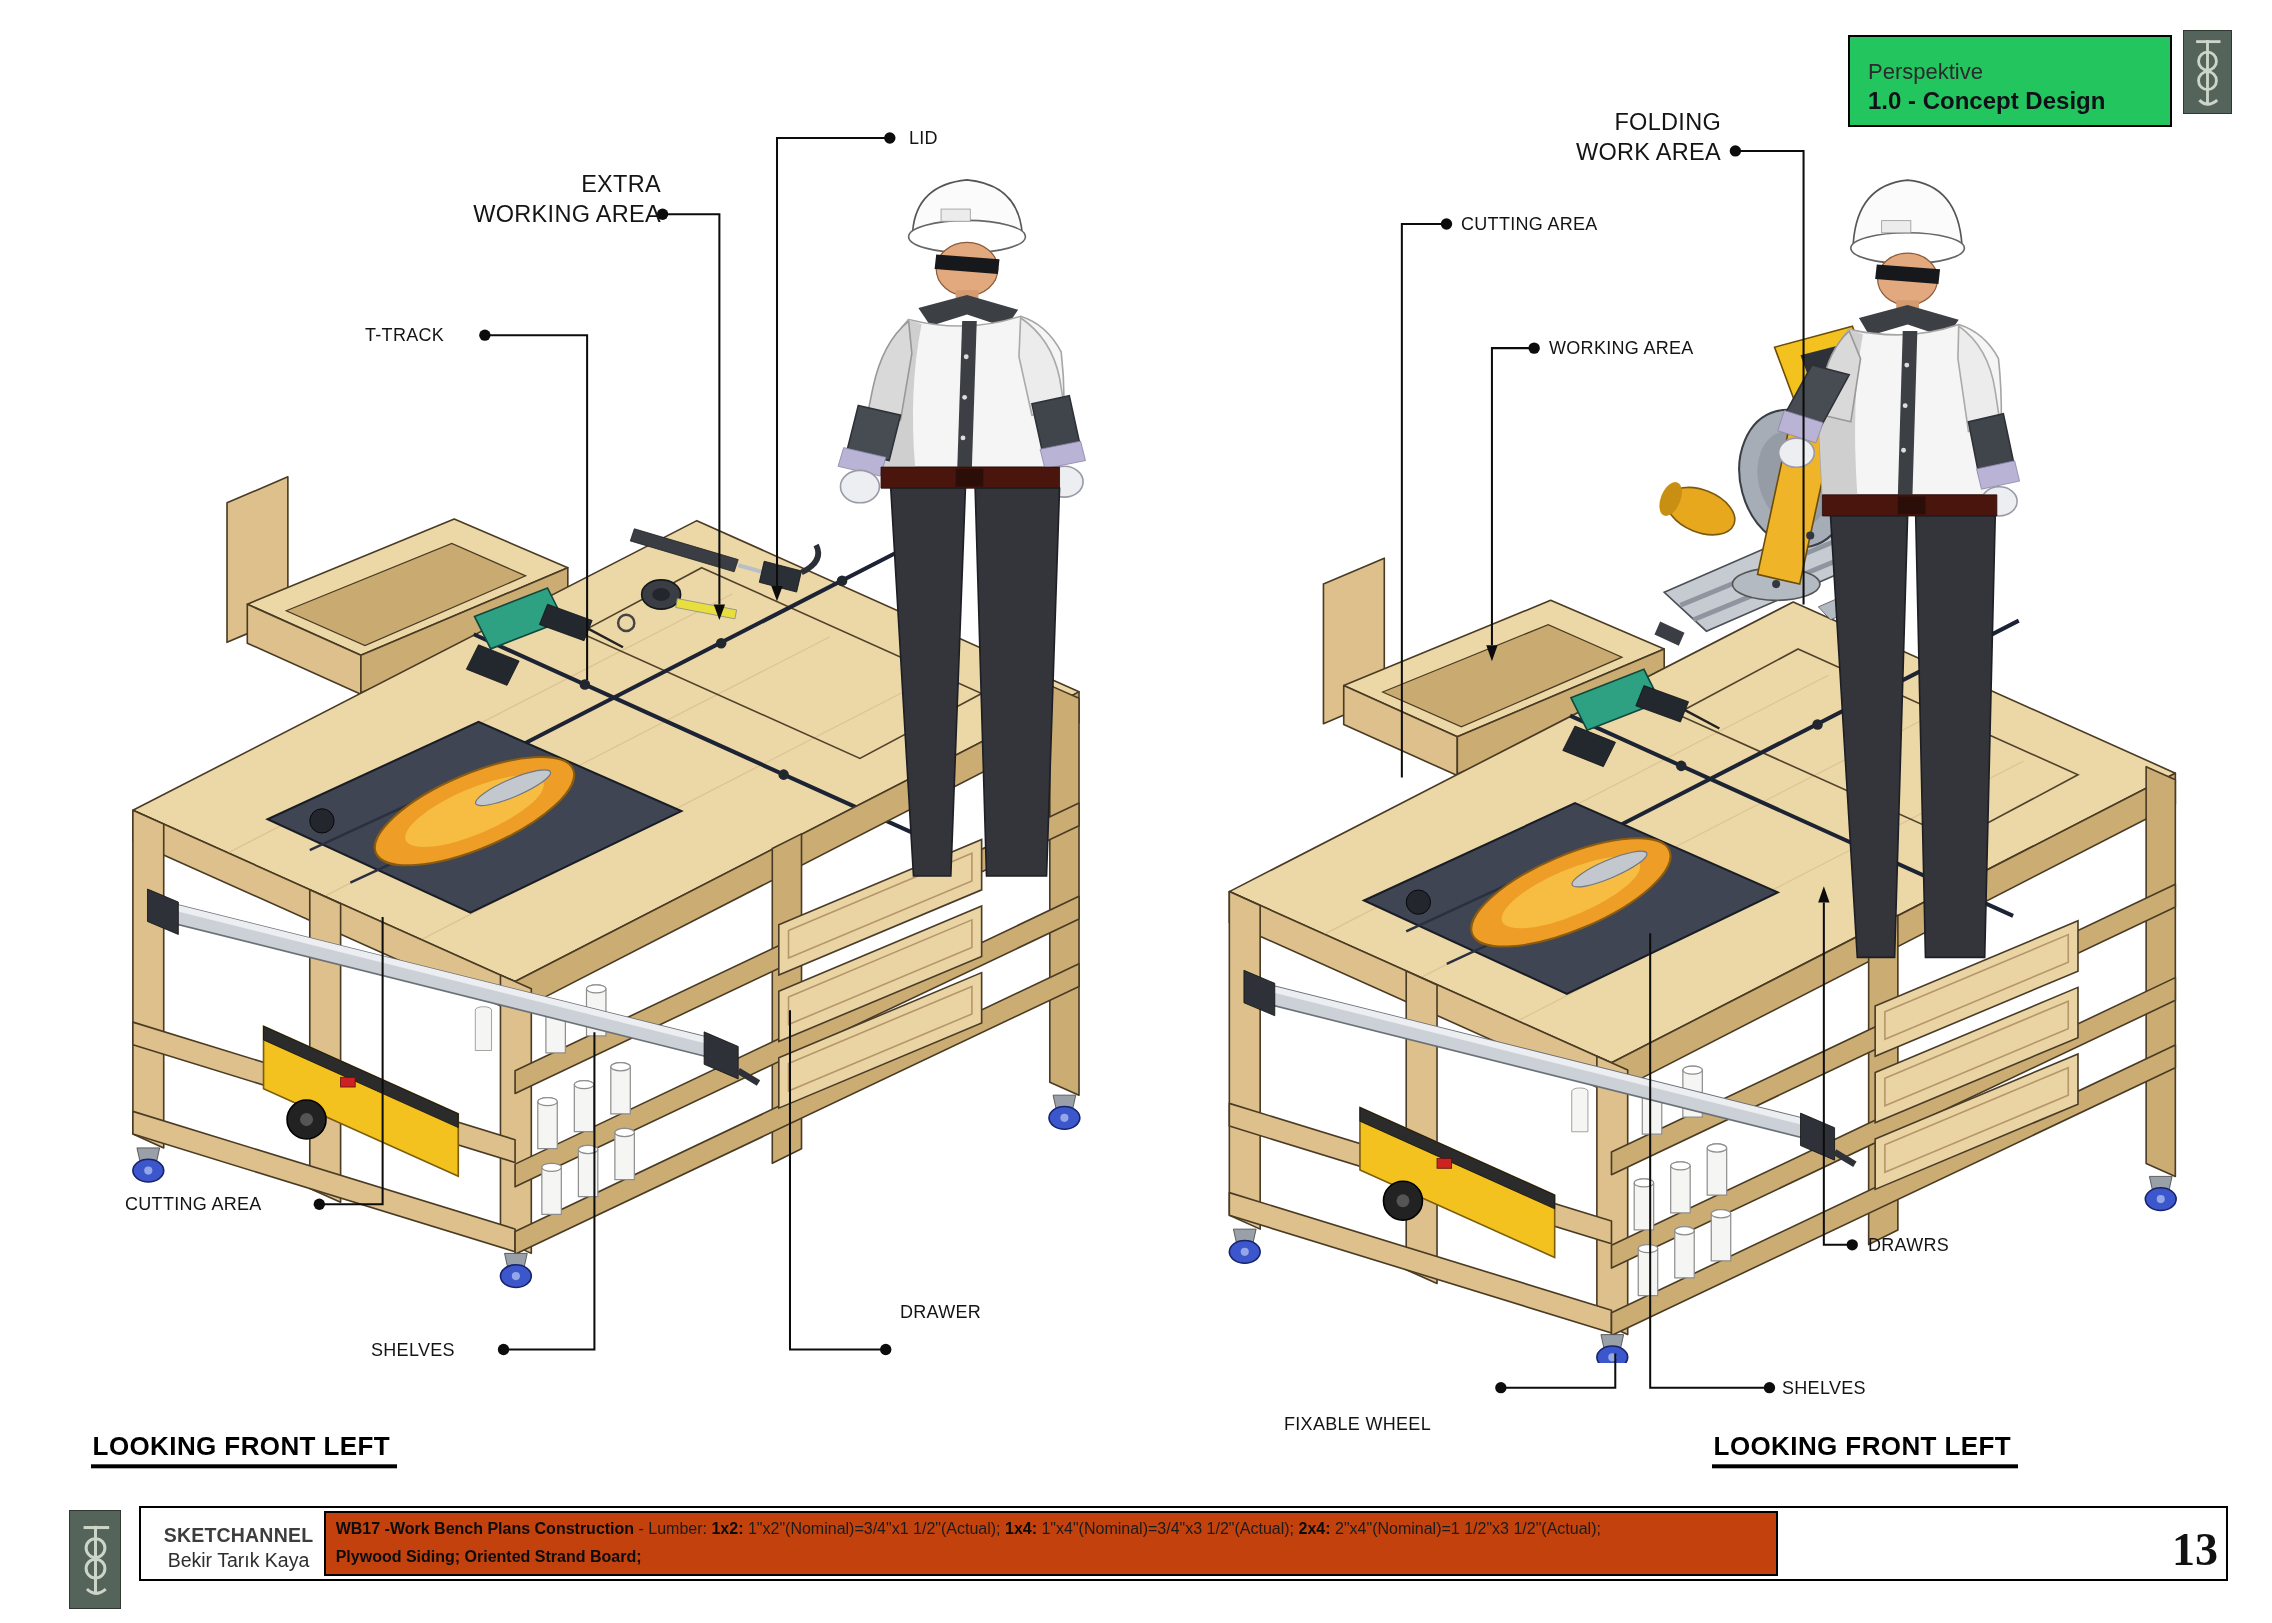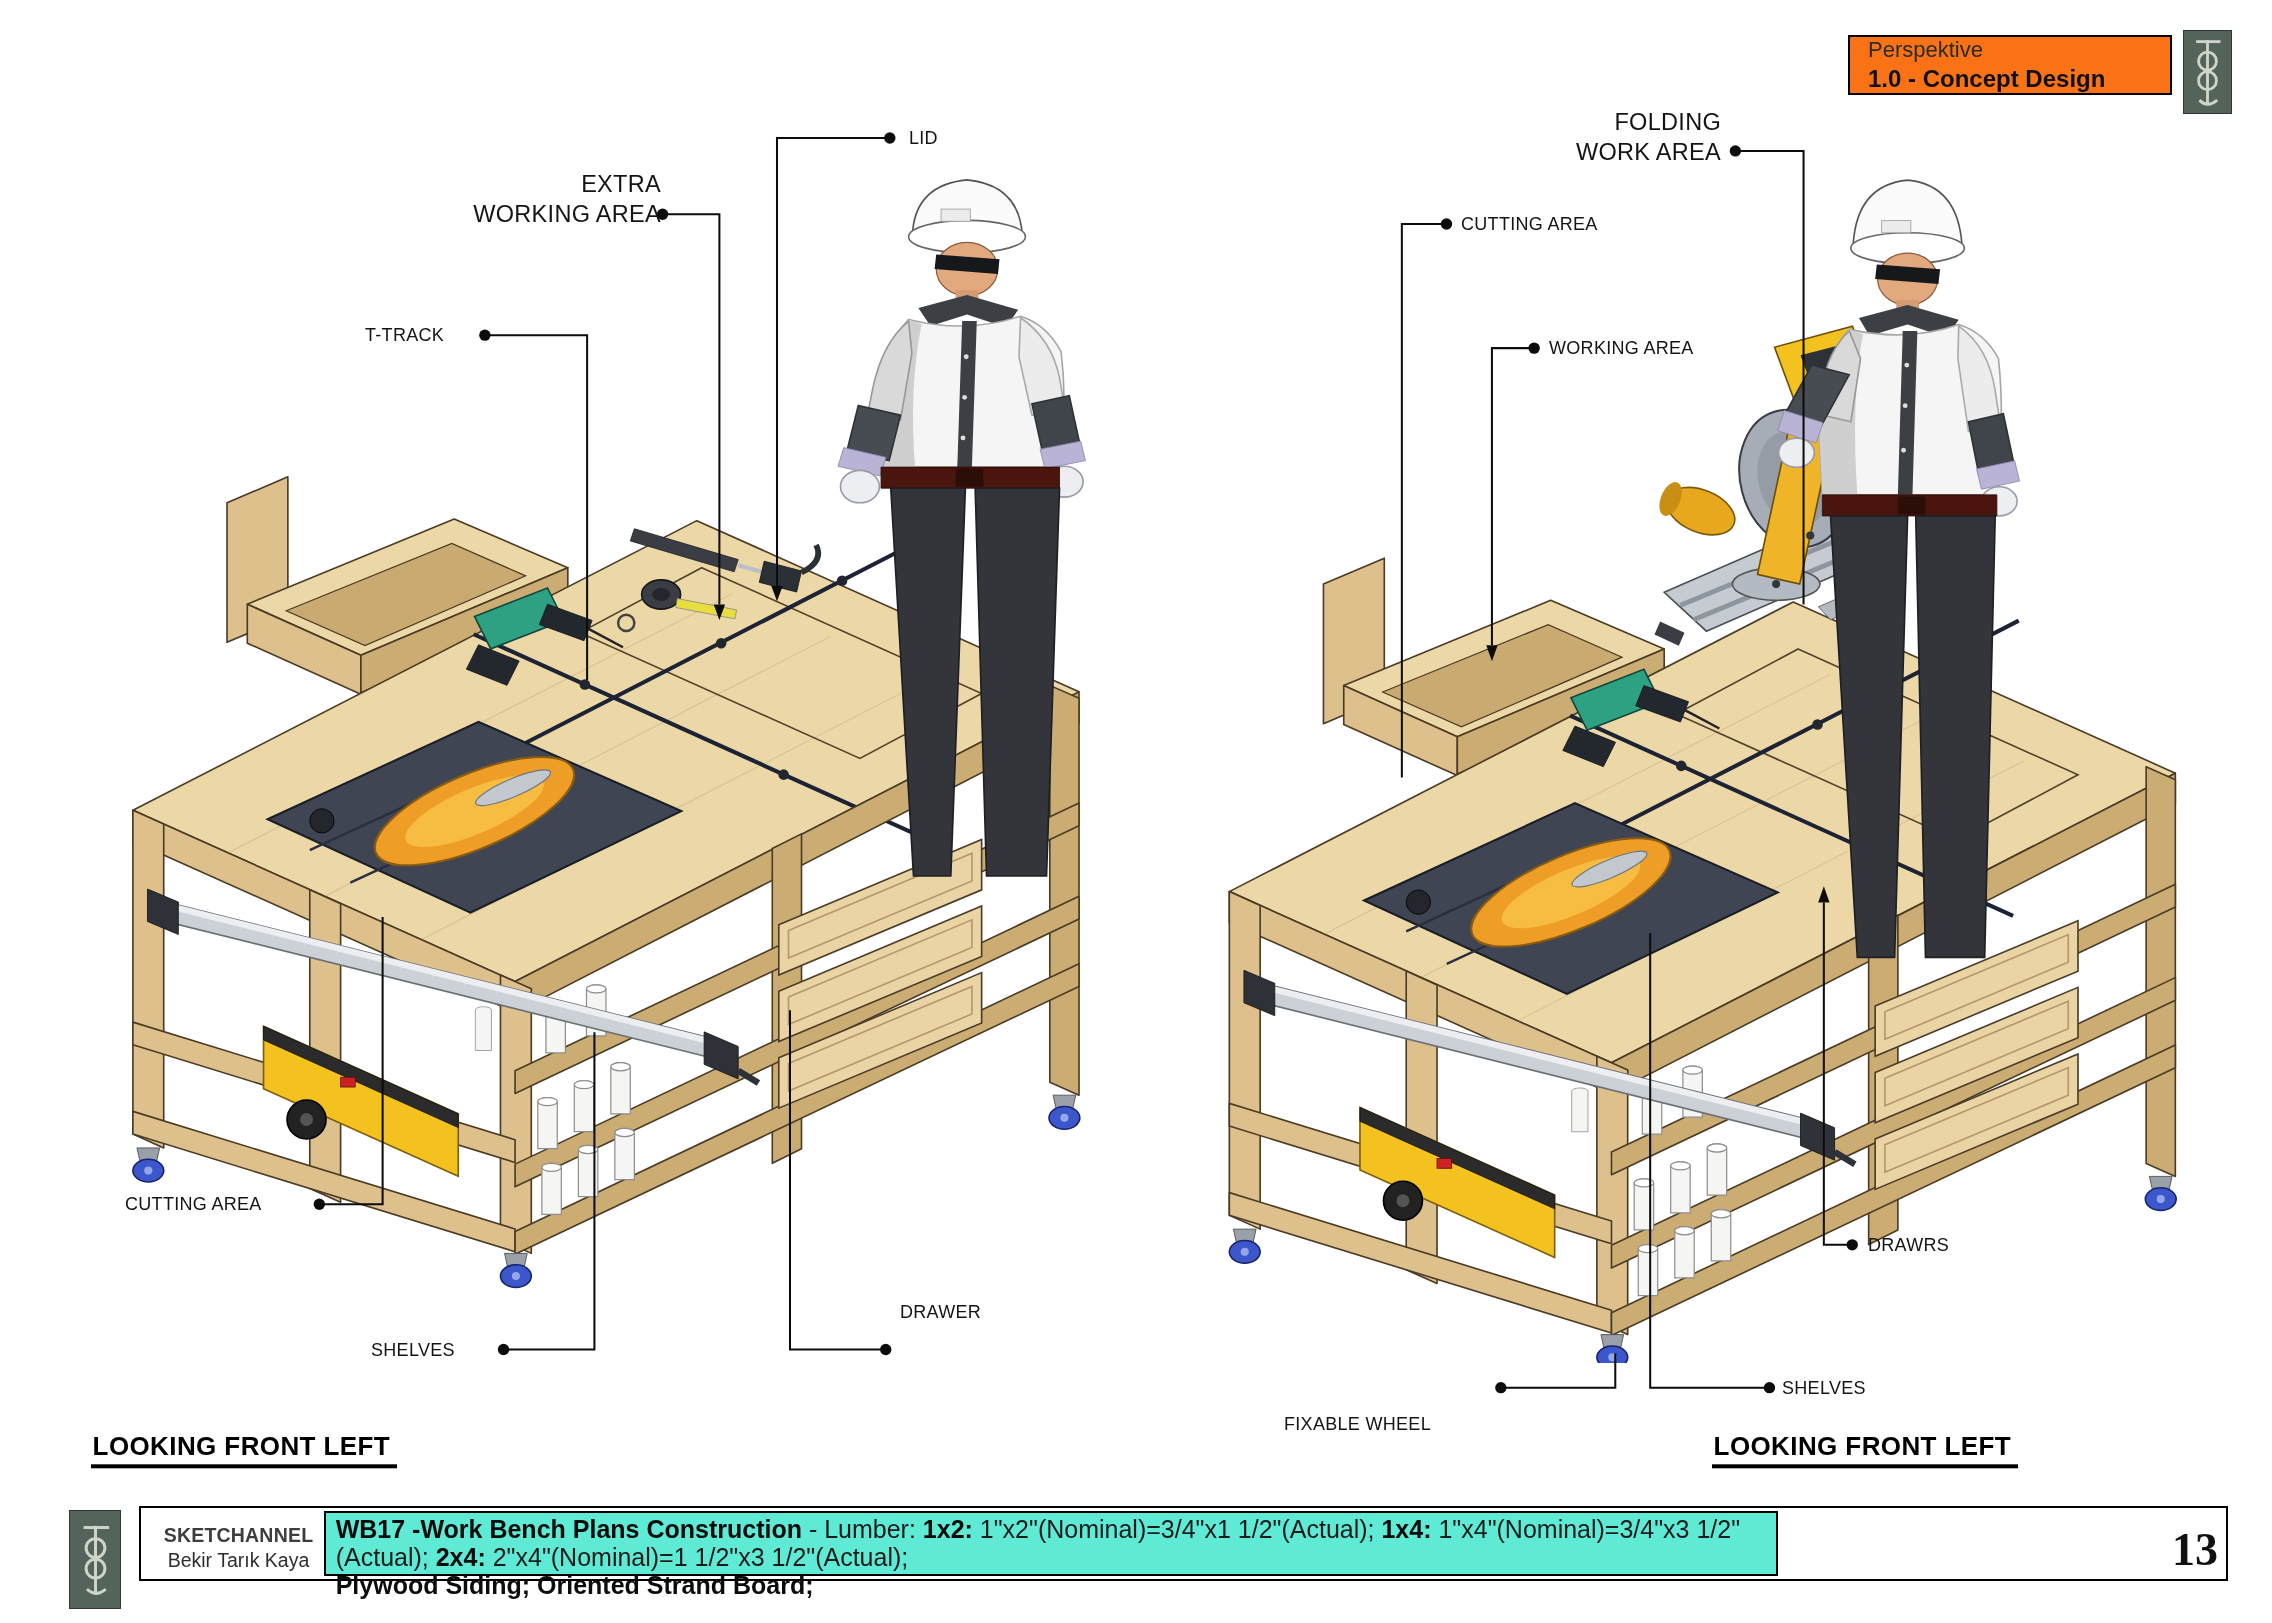--- a/index.html
+++ b/index.html
@@ -17,38 +17,38 @@
   .ws { fill:#cbad74; stroke:#4a3b24; stroke-width:2; stroke-linejoin:round; }
 
   .lbl { position:absolute; z-index:60; font-size:18px; line-height:29px; color:#141414;
          white-space:nowrap; transform:translateY(-50%); letter-spacing:0.3px; }
   .lbl2 { position:absolute; z-index:60; font-size:23.5px; line-height:30px; color:#141414;
           text-align:right; letter-spacing:0.3px; white-space:nowrap; }
   .caption { position:absolute; z-index:60; font-size:26px; font-weight:bold; color:#000;
              border-bottom:4px solid #000; padding:0 6.5px 2.4px 1.6px; letter-spacing:0.4px;
              transform:translateY(-50%); white-space:nowrap; }
 
-  .titlebox { position:absolute; left:1848px; top:35px; width:324px; height:60px;
-              border:2.4px solid #000; background:#f97316; padding:0 0 0 18px; z-index:60; }
+  .titlebox { position:absolute; left:1848px; top:35px; width:324px; height:92px;
+              border:2.4px solid #000; background:#22c55e; padding:22px 0 0 18px; z-index:60; }
   .titlebox .t1 { font-size:22px; color:#2b2b2b; line-height:26px; }
   .titlebox .t2 { font-size:24px; font-weight:bold; color:#101018; line-height:31px; }
 
   .logo { position:absolute; background:#55645b; border:1.6px solid #2e382f;
           display:flex; align-items:center; justify-content:center; z-index:60; }
   .logo-top { left:2183px; top:30px; width:49px; height:84px; }
   .logo-bottom { left:69px; top:1510px; width:52px; height:99px; }
 
   .footer-outer { position:absolute; left:139px; top:1506px; width:2089px; height:75px;
                   border:2.4px solid #000; background:#fff; z-index:55; }
   .brand { position:absolute; left:159px; top:1523px; z-index:60; width:159px; text-align:center;}
   .brand .b1 { font-size:19.5px; font-weight:bold; color:#3d3d3d; line-height:24px; letter-spacing:0.2px;}
   .brand .b2 { font-size:19.5px; color:#2e2e2e; line-height:26px; }
   .specbox { position:absolute; left:324px; top:1511px; width:1454px; height:65px;
-             border:2.4px solid #000; background:#5eead4; z-index:60; padding:1.6px 9.7px;
-             font-size:25px; line-height:28px; color:#1c1c1c; }
+             border:2.4px solid #000; background:#c2410c; z-index:60; padding:1.6px 9.7px;
+             font-size:16px; line-height:28px; color:#1c1c1c; }
   .specbox b { color:#0c0c0c; }
   .pagenum { position:absolute; left:2161px; top:1523px; width:68px; text-align:center; z-index:60;
              font-family:"Liberation Serif",serif; font-size:46px; font-weight:bold; color:#111; }
 </style>
 </head>
 <body>
 
 <div class="page">
 
   <svg class="bench-svg" style="left:97px; top:162px;" width="1039" height="1136" viewBox="0 0 1280 1400">

